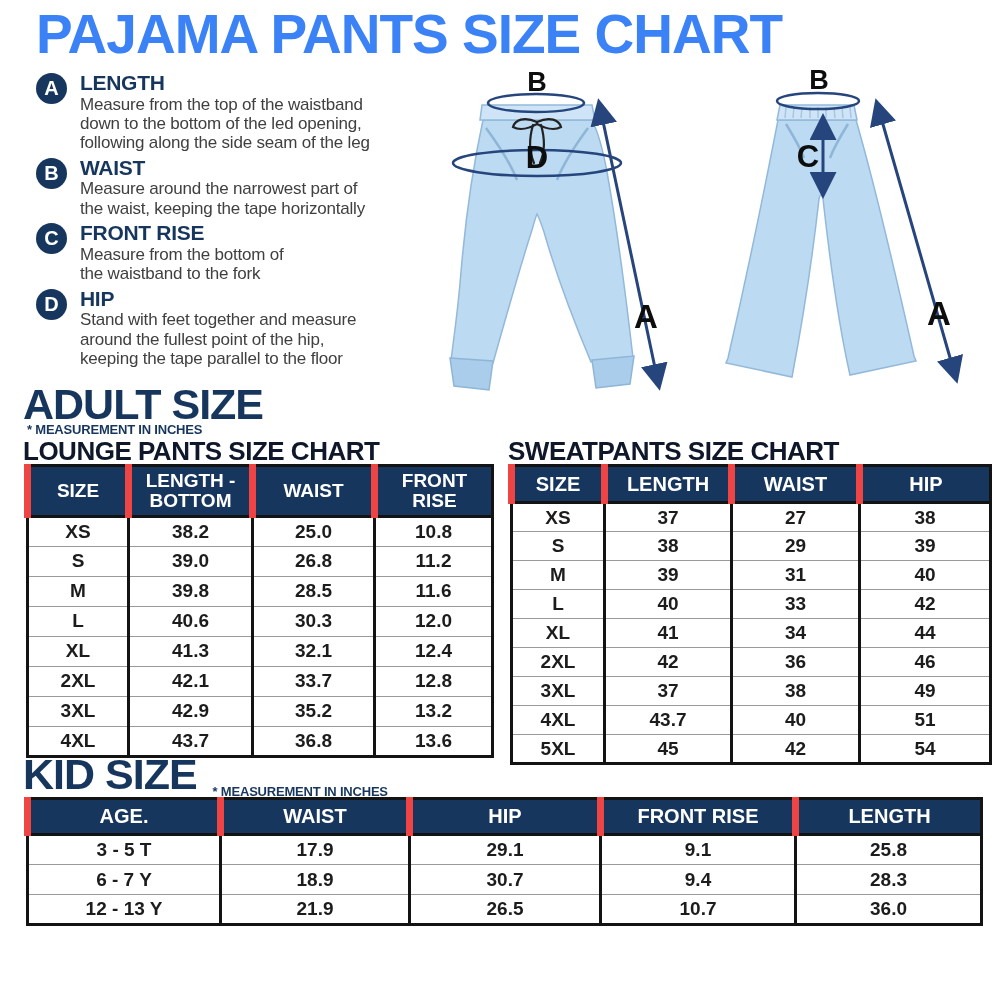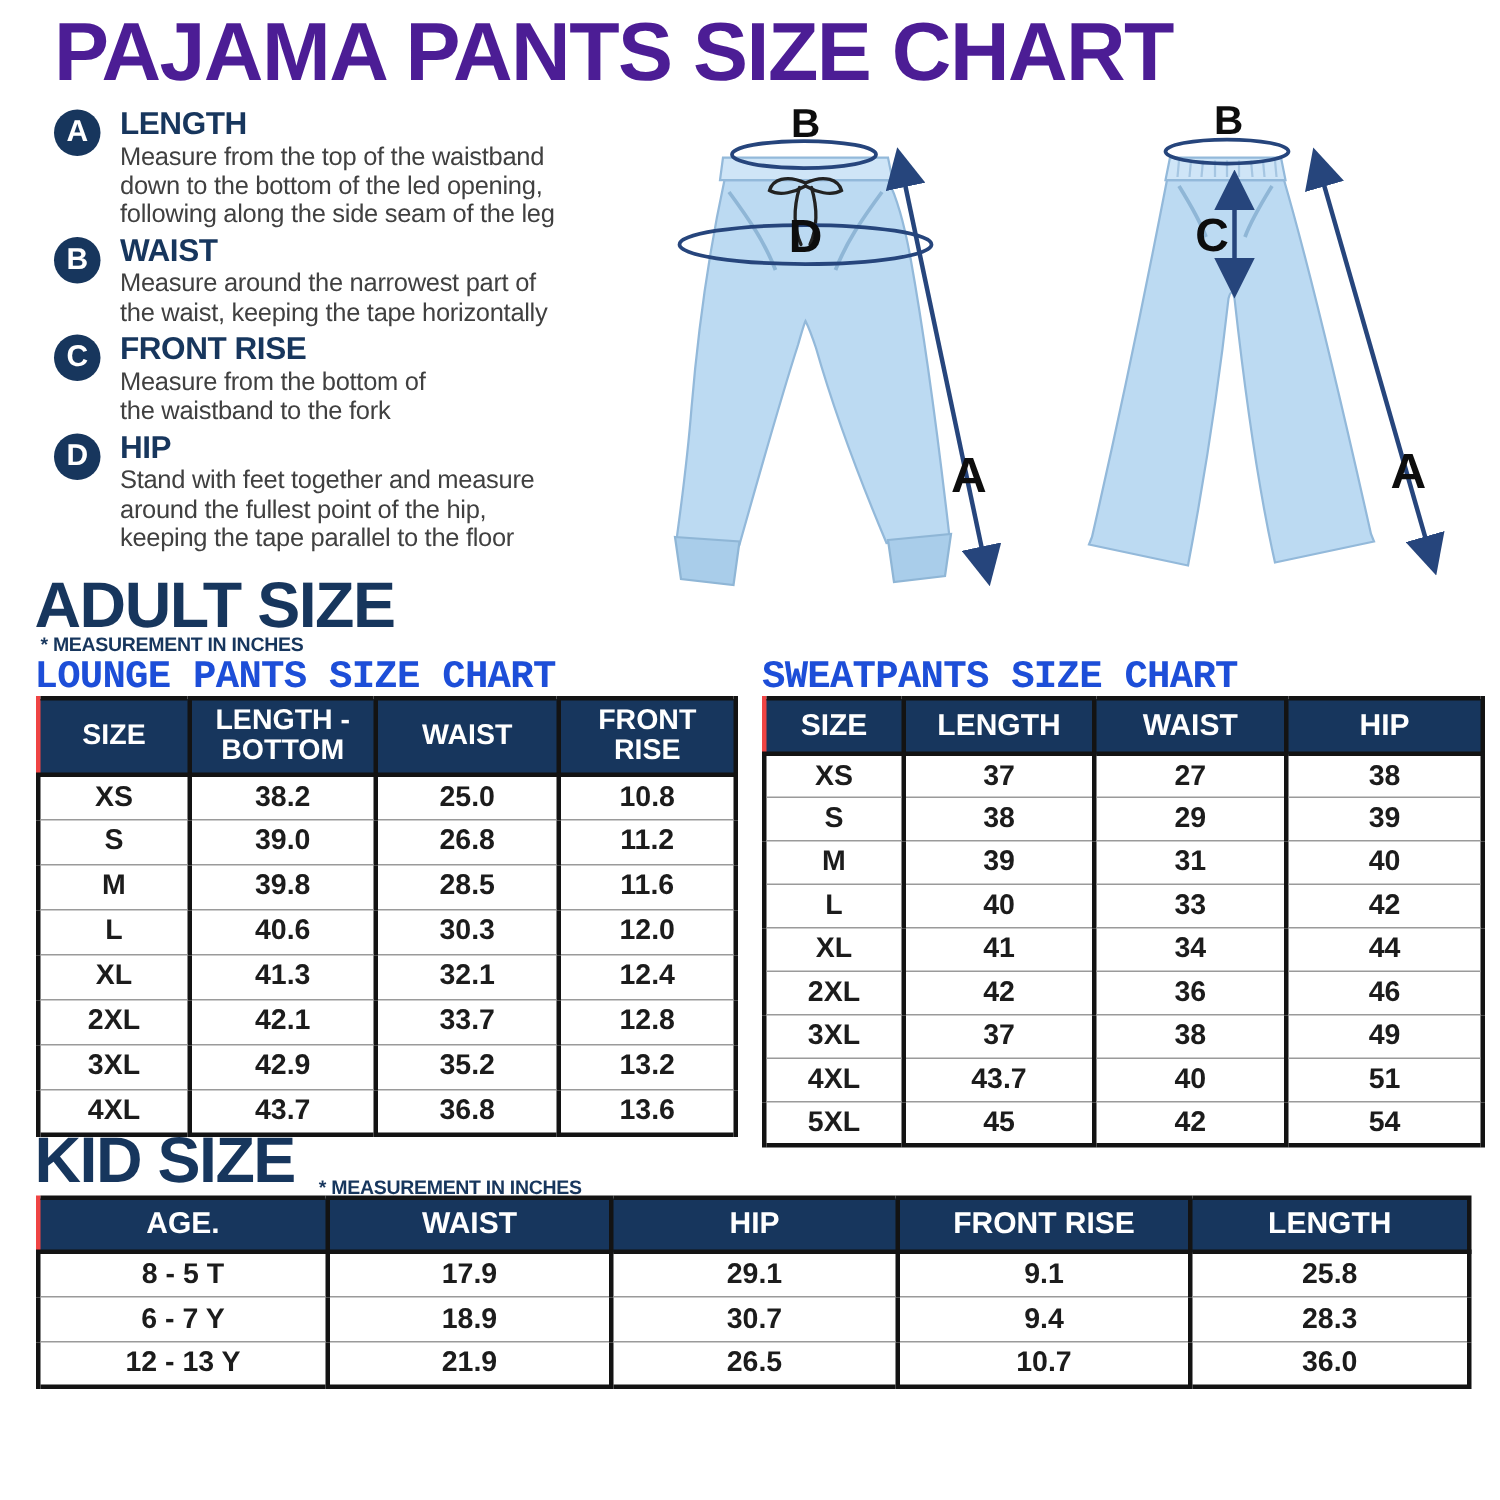--- a/index.html
+++ b/index.html
@@ -5,50 +5,50 @@
   html,body { margin:0; padding:0; background:#e8e8e8; }
   * { box-sizing:border-box; }
   .canvas {
     position:relative; width:1000px; height:1000px; margin:0 auto;
     background:#ffffff; overflow:hidden;
     font-family:"Liberation Sans", sans-serif;
     color:#1c1c1c;
   }
   .page-title {
     position:absolute; left:36px; top:2px;
-    font-size:55px; font-weight:800; color:#4c1d95;
+    font-size:55px; font-weight:800; color:#3b82f6;
     letter-spacing:-1px; white-space:nowrap;
   }
   
   .defs { position:absolute; left:36px; top:72px; width:395px; }
   .def { display:grid; grid-template-columns:44px 1fr; margin-bottom:4px; }
   .def-badge {
     width:31px; height:31px; border-radius:50%;
     background:#17365d; color:#fff; font-weight:800; font-size:20px;
     display:flex; align-items:center; justify-content:center; margin-top:1px;
   }
   .def-term { font-size:21px; font-weight:800; color:#17365d; line-height:1.08; letter-spacing:-0.3px; }
   .def-desc { font-size:17px; color:#404040; line-height:1.14; white-space:pre-line; letter-spacing:-0.2px; }
   
   .adult-heading { position:absolute; left:23px; top:380px; font-size:43px; font-weight:800; color:#17365d; letter-spacing:-1px; }
   .adult-note    { position:absolute; left:27px; top:422px; font-size:13px; font-weight:700; color:#17365d; letter-spacing:-0.2px; }
-  .chart-title   { position:absolute; top:436px; font-size:26px; font-weight:800; color:#1d4ed8; letter-spacing:-0.5px; white-space:nowrap;font-family:Liberation Mono, monospace; }
+  .chart-title   { position:absolute; top:436px; font-size:26px; font-weight:800; color:#0f172a; letter-spacing:-0.5px; white-space:nowrap; }
   .lounge-title  { left:23px; }
   .sweat-title   { left:508px; }
   .kid-heading-row { position:absolute; left:23px; top:750px; display:flex; align-items:flex-end; }
   .kid-heading { font-size:43px; font-weight:800; color:#17365d; letter-spacing:-1px; }
   .kid-note    { font-size:13px; font-weight:700; color:#17365d; margin-left:16px; letter-spacing:-0.2px; }
   
   table.size-table {
     position:absolute; border-collapse:collapse; table-layout:fixed;
     border:3px solid #131313; background:#fff;
   }
   .size-table th {
     background:#17365d; color:#fff; font-weight:700; text-align:center;
-    border-left:3px solid #ef4444; border-right:3px solid #131313;
+    border-left:7px solid #ef4444; border-right:3px solid #131313;
     border-bottom:3px solid #131313;
     white-space:pre-line; line-height:1.05; padding:4px 2px;
   }
   .size-table td {
     font-weight:700; color:#1c1c1c; text-align:center;
     border-left:3px solid #131313; border-right:3px solid #131313;
     border-top:1px solid #9a9a9a; border-bottom:1px solid #9a9a9a;
     padding:0 2px;
   }
   #lounge-table { left:24px;  top:464px; width:465px; }
@@ -332,21 +332,21 @@
         <tr>
           <th>AGE.</th>
           <th>WAIST</th>
           <th>HIP</th>
           <th>FRONT RISE</th>
           <th>LENGTH</th>
         </tr>
       </thead>
       <tbody>
         <tr>
-          <td>8 - 5 T</td>
+          <td>3 - 5 T</td>
           <td>17.9</td>
           <td>29.1</td>
           <td>9.1</td>
           <td>25.8</td>
         </tr>
         <tr>
           <td>6 - 7 Y</td>
           <td>18.9</td>
           <td>30.7</td>
           <td>9.4</td>

